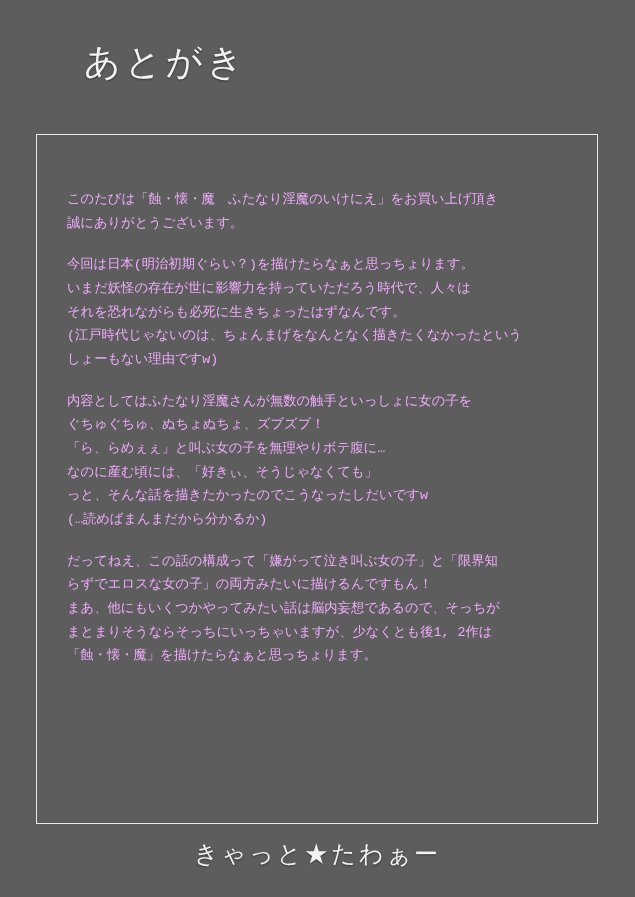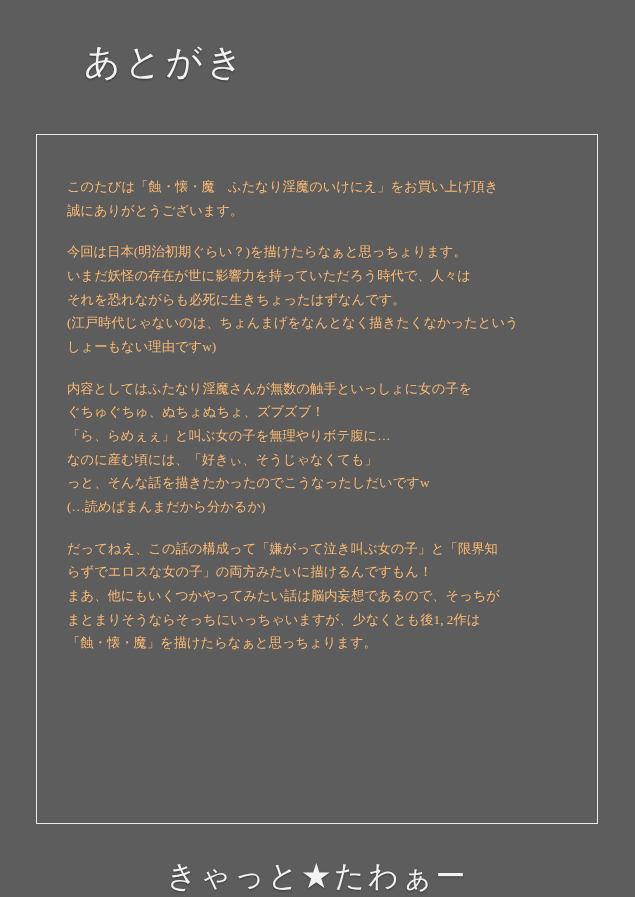--- a/index.html
+++ b/index.html
@@ -34,47 +34,46 @@
     position: absolute;
     top: 134px;
     left: 36px;
     width: 562px;
     height: 690px;
     border: 1px solid #e9e9e9;
     box-sizing: border-box;
   }
   .body-inner {
     position: absolute;
-    top: 40px;
+    top: 53px;
     left: 30px;
     right: 28px;
-    color: #fdba74;
+    color: #f0abfc;
     font-size: 13.3px;
     line-height: 1.78;
-    font-family: Liberation Serif, serif;
+    font-family: Liberation Mono, monospace;
   }
   .para {
     margin: 0 0 18px 0;
     white-space: pre-line;
   }
   .para:last-child {
     margin-bottom: 4px;
   }
   .signature {
     position: absolute;
     top: 838px;
     left: 0;
     width: 635px;
     text-align: center;
     color: #f2f2f2;
-    font-size: 30px;
+    font-size: 24px;
     letter-spacing: 3px;
     font-family: "DejaVu Serif", serif;
     text-shadow: 0 1px 2px rgba(0,0,0,0.4);
-    margin-top: 18px;
   }
 </style>
 </head>
 <body>
 
 <div class="page">
 
   <div class="title">あとがき</div>
 
   <div class="body-box">

